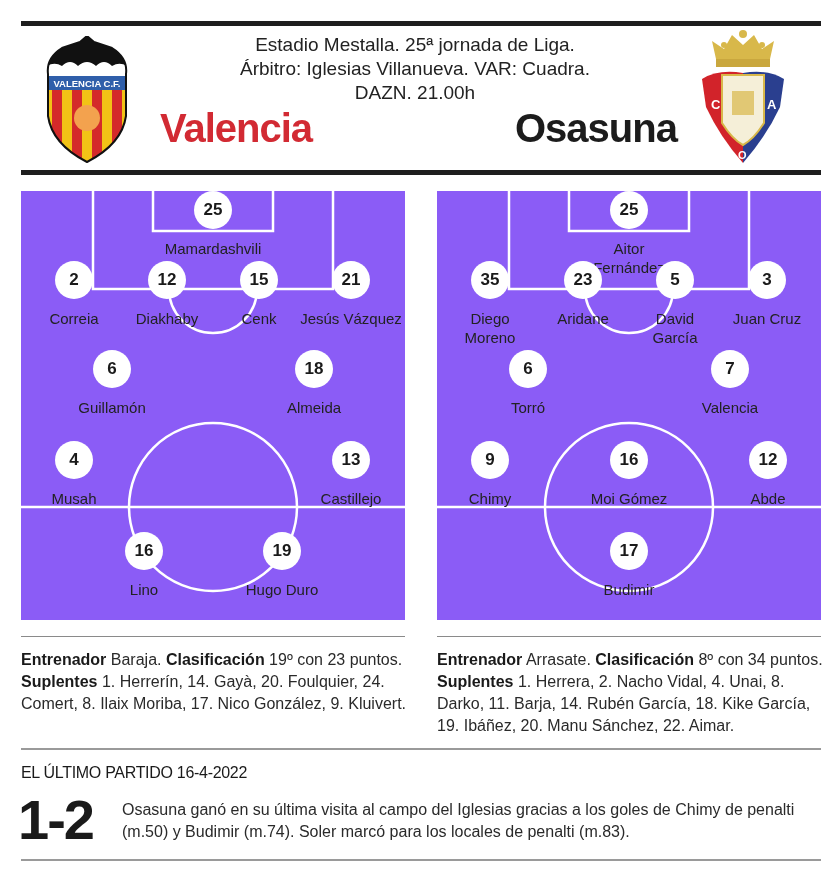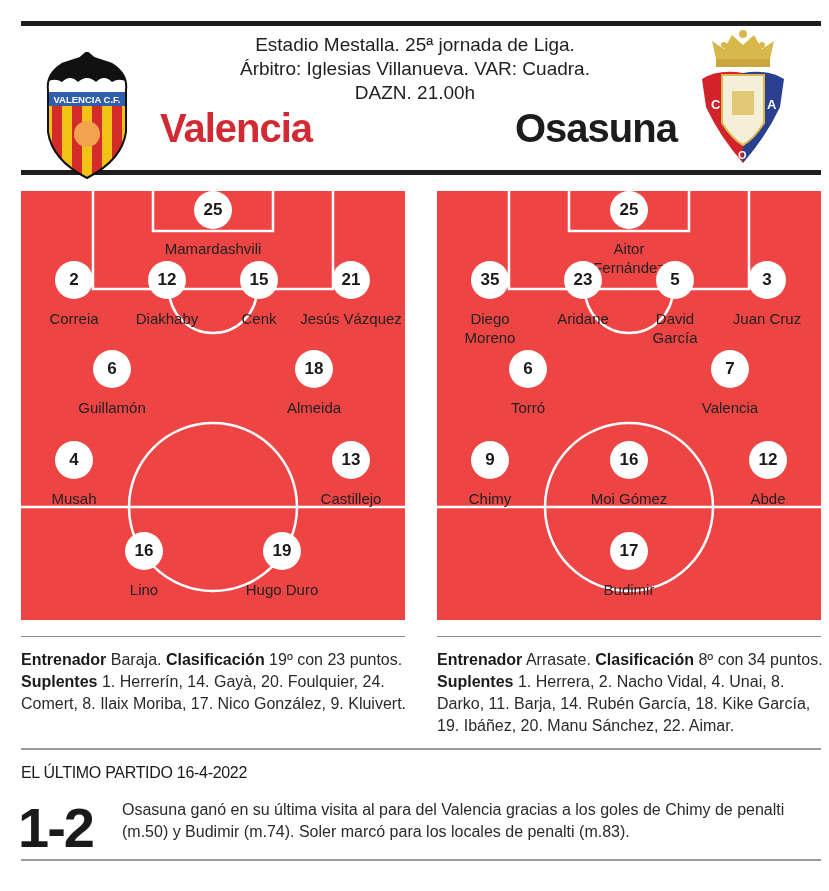--- a/index.html
+++ b/index.html
@@ -9,40 +9,40 @@
   .rule-thick { position: absolute; left: 21px; width: 800px; height: 5px; background: #1e1e1e; }
   .rule-thin { position: absolute; left: 21px; width: 800px; height: 1px; background: #9a9a9a; }
   .rule-half { position: absolute; height: 1px; background: #8a8a8a; }
 
   .crest { position: absolute; }
   .info { position: absolute; left: 200px; width: 430px; top: 33px; text-align: center; font-size: 19px; line-height: 24px; color: #222; }
   .team-name { position: absolute; font-weight: bold; font-size: 40px; letter-spacing: -1px; }
   .team-home { left: 160px; top: 106px; color: #d22a33; }
   .team-away { left: 515px; top: 106px; color: #1c1c1c; }
 
-  .pitch { position: absolute; top: 191px; width: 384px; height: 429px; background: #ef4444; overflow: hidden; }
+  .pitch { position: absolute; top: 191px; width: 384px; height: 429px; background: #8b5cf6; overflow: hidden; }
   .pitch svg.lines { position: absolute; left: 0; top: 0; }
   .player { position: absolute; width: 140px; text-align: center; transform: translateX(-50%); }
   .num { width: 38px; height: 38px; border-radius: 50%; background: #fff; margin: 0 auto; display: flex; align-items: center; justify-content: center; font-weight: bold; font-size: 17px; color: #1a1a1a; }
   .pname { font-size: 15px; line-height: 19px; color: #222; margin-top: 10px; white-space: pre-line; }
 
   .notes { position: absolute; width: 390px; font-size: 16px; line-height: 22px; color: #2a2a2a; }
   .notes b { font-weight: bold; color: #1a1a1a; }
 
   .last-title { position: absolute; left: 21px; top: 764px; font-weight: normal; font-size: 16px; letter-spacing: -0.3px; color: #1a1a1a; }
-  .score { position: absolute; left: 18px; top: 790px; font-weight: bold; font-size: 56px; letter-spacing: -2px; color: #1a1a1a; line-height: 60px; margin-top: 8px; }
+  .score { position: absolute; left: 18px; top: 790px; font-weight: bold; font-size: 56px; letter-spacing: -2px; color: #1a1a1a; line-height: 60px; }
   .last-text { position: absolute; left: 122px; top: 799px; width: 700px; font-size: 16px; line-height: 22px; color: #2a2a2a; }
 </style>
 </head>
 <body>
 
 <div class="rule-thick" style="top:21px;"></div>
 <div class="rule-thick" style="top:170px;"></div>
 
-<div class="crest" style="left:42px; top:52px; width:90px; height:128px;">
+<div class="crest" style="left:42px; top:36px; width:90px; height:128px;">
   <svg width="90" height="128" viewBox="0 0 90 128">
     <defs>
       <clipPath id="vshield">
           <path d="M6 38 Q4 22 20 12 L38 6 L45 0 L52 6 L70 12 Q86 22 84 38 L84 80 Q80 108 45 126 Q10 108 6 80 Z"></path>
         </clipPath>
     </defs>
     <g clip-path="url(#vshield)">
       <rect x="0" y="0" width="90" height="128" fill="#f2c316"></rect>
       <rect x="10" y="40" width="10" height="90" fill="#d42a2a"></rect>
       <rect x="30" y="40" width="10" height="90" fill="#d42a2a"></rect>
@@ -218,14 +218,14 @@
   <span>Arrasate.</span>
   <b>Clasificación</b>
   <span>8º con 34 puntos.</span>
   <b>Suplentes</b>
   <span>1. Herrera, 2. Nacho Vidal, 4. Unai, 8. Darko, 11. Barja, 14. Rubén García, 18. Kike García, 19. Ibáñez, 20. Manu Sánchez, 22. Aimar.</span>
 </div>
 
 <div class="rule-thin" style="top:748px; height:2px;"></div>
 <div class="last-title">EL ÚLTIMO PARTIDO 16-4-2022</div>
 <div class="score">1-2</div>
-<div class="last-text">Osasuna ganó en su última visita al para del Valencia gracias a los goles de Chimy de penalti (m.50) y Budimir (m.74). Soler marcó para los locales de penalti (m.83).</div>
+<div class="last-text">Osasuna ganó en su última visita al campo del Iglesias gracias a los goles de Chimy de penalti (m.50) y Budimir (m.74). Soler marcó para los locales de penalti (m.83).</div>
 <div class="rule-thin" style="top:859px; height:2px;"></div>
 
 </body></html>

